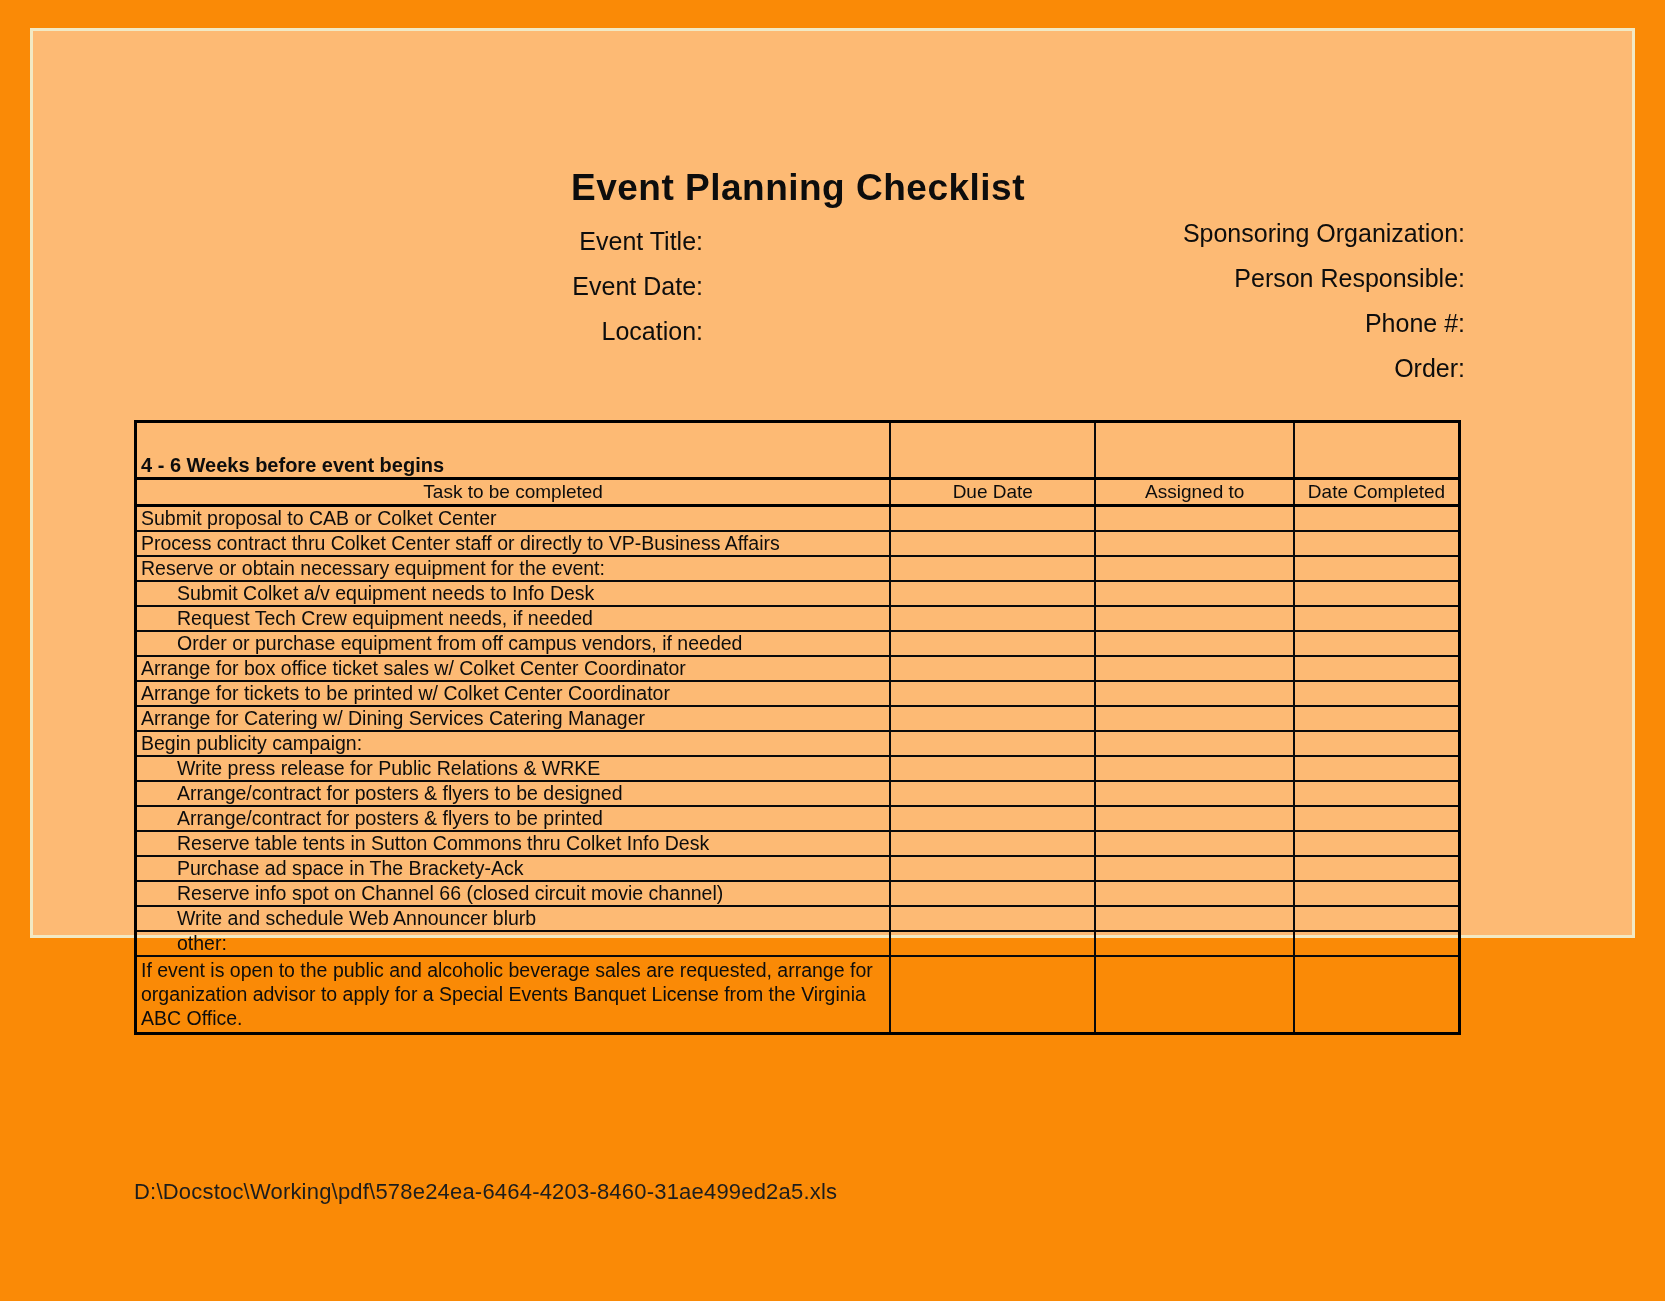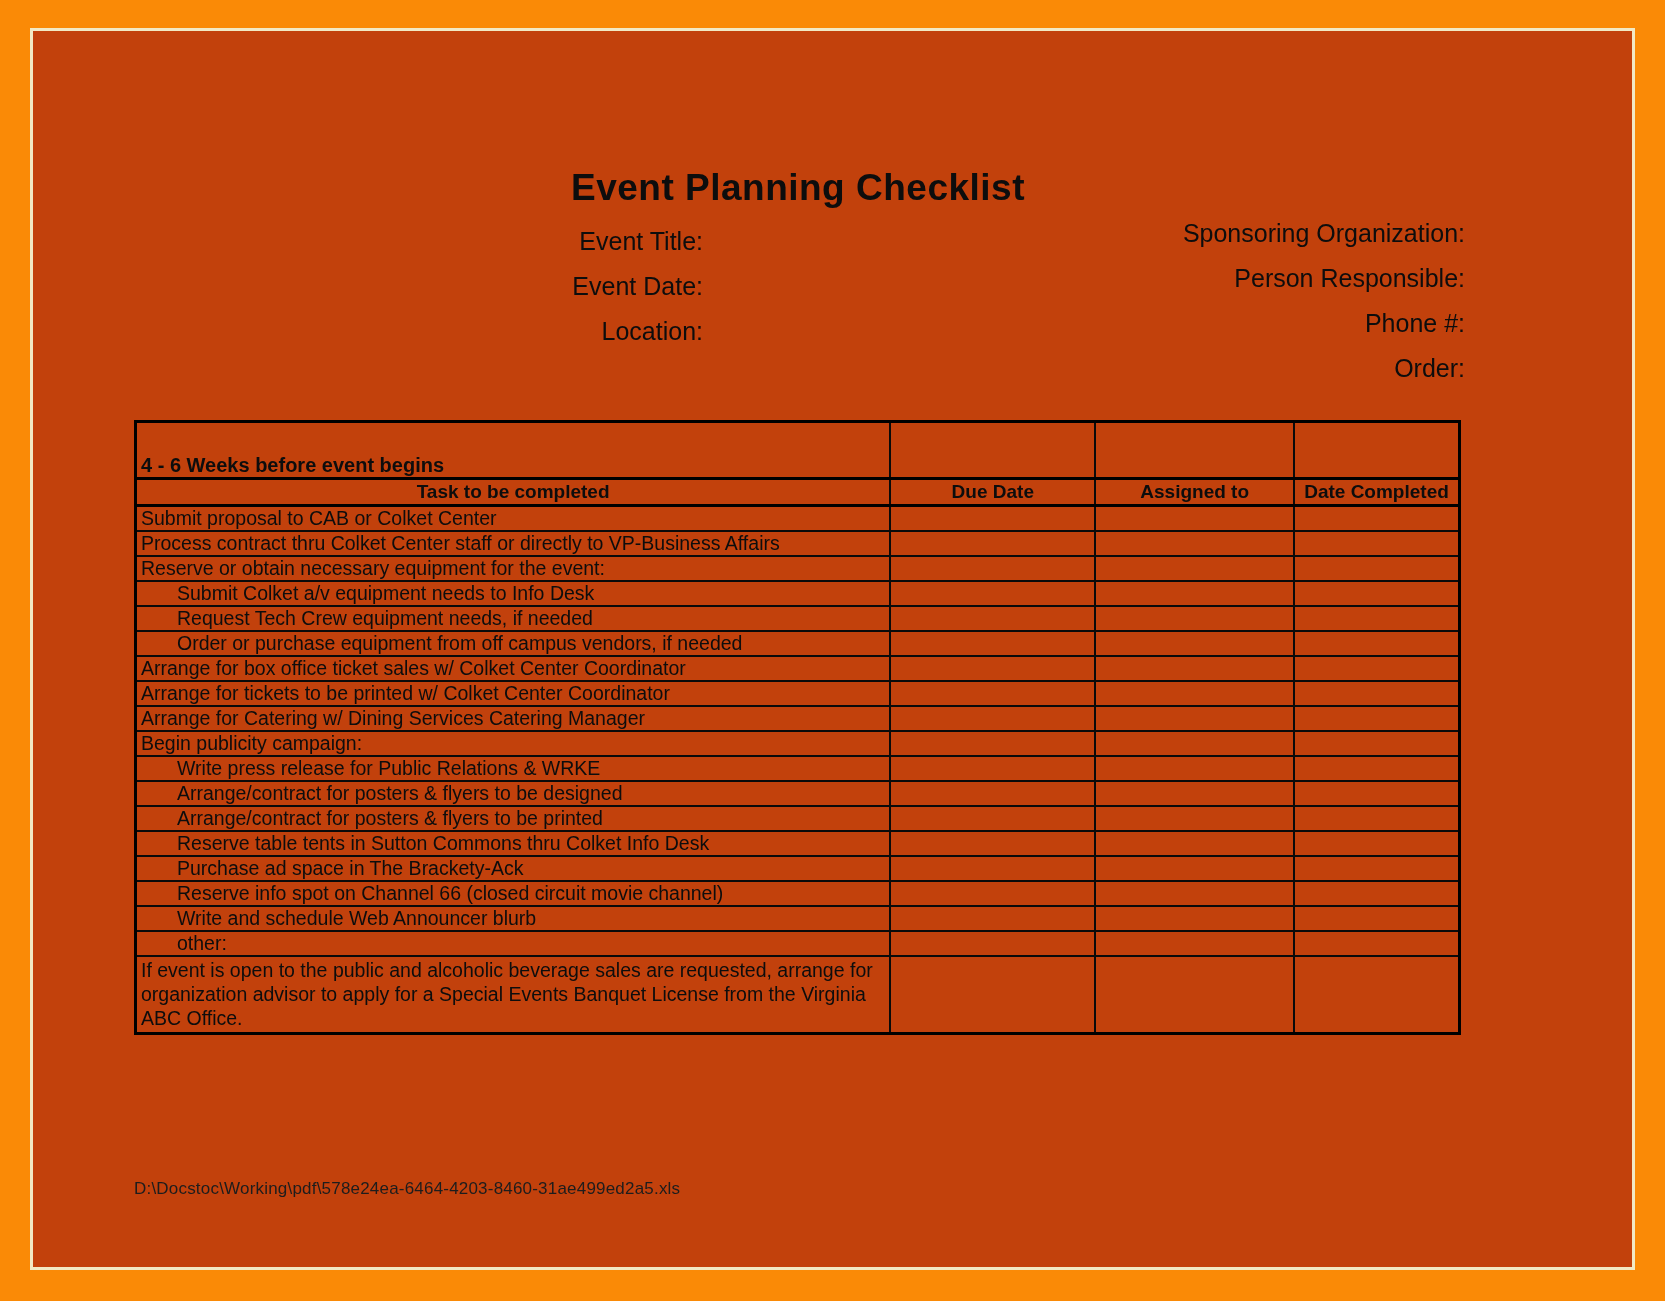--- a/index.html
+++ b/index.html
@@ -4,22 +4,22 @@
 <style>
   html,body { margin:0; padding:0; }
   body {
     width:1665px; height:1301px; position:relative;
     background:#fa8a06;
     font-family:"Liberation Sans", sans-serif;
     color:#0d0d0d;
     overflow:hidden;
   }
   .page {
-    position:absolute; left:33px; top:31px; width:1599px; height:1236px;
-    background:#c2410c;
+    position:absolute; left:33px; top:31px; width:1599px; height:904px;
+    background:#fdba74;
     box-shadow:0 0 0 3px #f2e9c4;
   }
   .doc-title {
     position:absolute; left:100px; top:136px; width:1330px;
     text-align:center; font-size:37px; font-weight:bold; letter-spacing:0.5px;
     margin:0;
   }
   .fields-left  { position:absolute; left:108px; top:196px; width:562px; }
   .fields-right { position:absolute; left:816px; top:188px; width:616px; }
   .field-row { display:flex; align-items:flex-end; height:45px; font-size:25px;flex-direction:column; }
@@ -31,31 +31,31 @@
     border:3px solid #000;
   }
   table.checklist td, table.checklist th {
     border:2px solid #0a0a0a; padding:0 4px; overflow:hidden; white-space:nowrap;
   }
   tr.section-row td {
     height:54px; vertical-align:bottom; border-bottom:3px solid #000;
   }
   td.section-cell { font-size:20px; font-weight:bold; padding-bottom:1px; }
   tr.header-row th {
-    height:24px; font-size:19px; font-weight:bold; text-align:center;
+    height:24px; font-size:19px; font-weight:normal; text-align:center;
     border-bottom:3px solid #000; padding:0 2px;margin-top:36px;
   }
   tbody td { font-size:19.5px; height:23px; }
   td.task { text-align:left; }
   td.task.indent { padding-left:40px; }
   tr.multiline td { height:72px; }
   tr.multiline td.task { white-space:normal; line-height:24px; padding:1px 8px 2px 4px; vertical-align:top; }
   .file-path {
     position:absolute; left:101px; top:1148px;
-    font-size:17px; color:#1d1d1d; letter-spacing:0.2px;
+    font-size:22px; color:#1d1d1d; letter-spacing:0.2px;
   }
 </style>
 </head>
 <body>
 
 <div class="page">
 
   <h1 class="doc-title">Event Planning Checklist</h1>
 
   <div class="fields-left">

